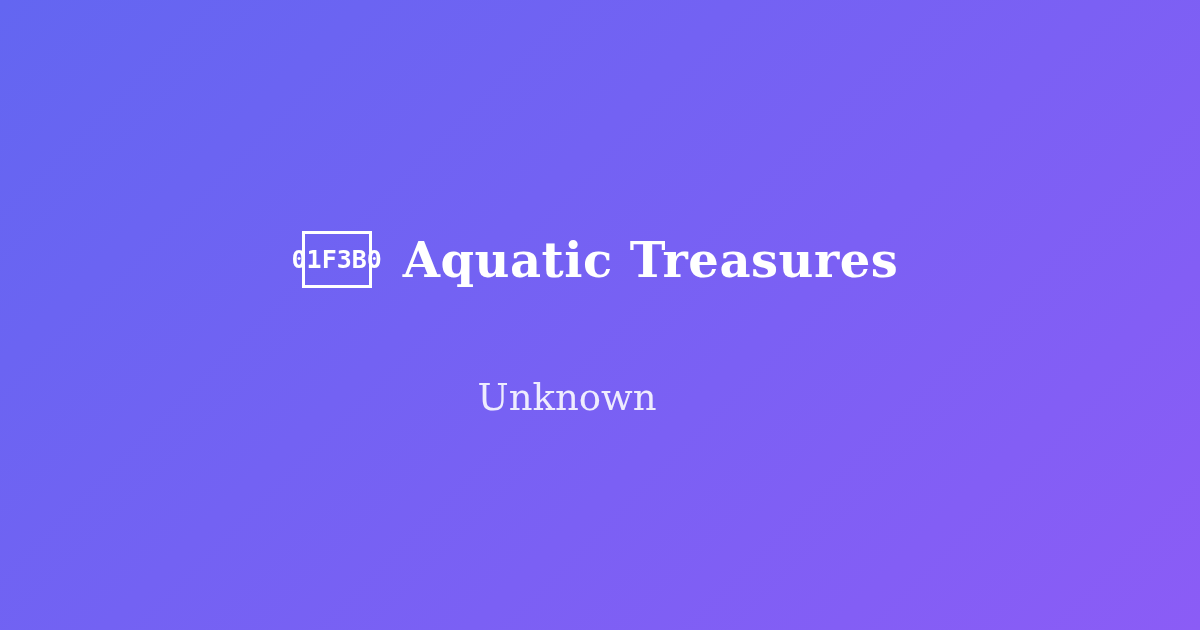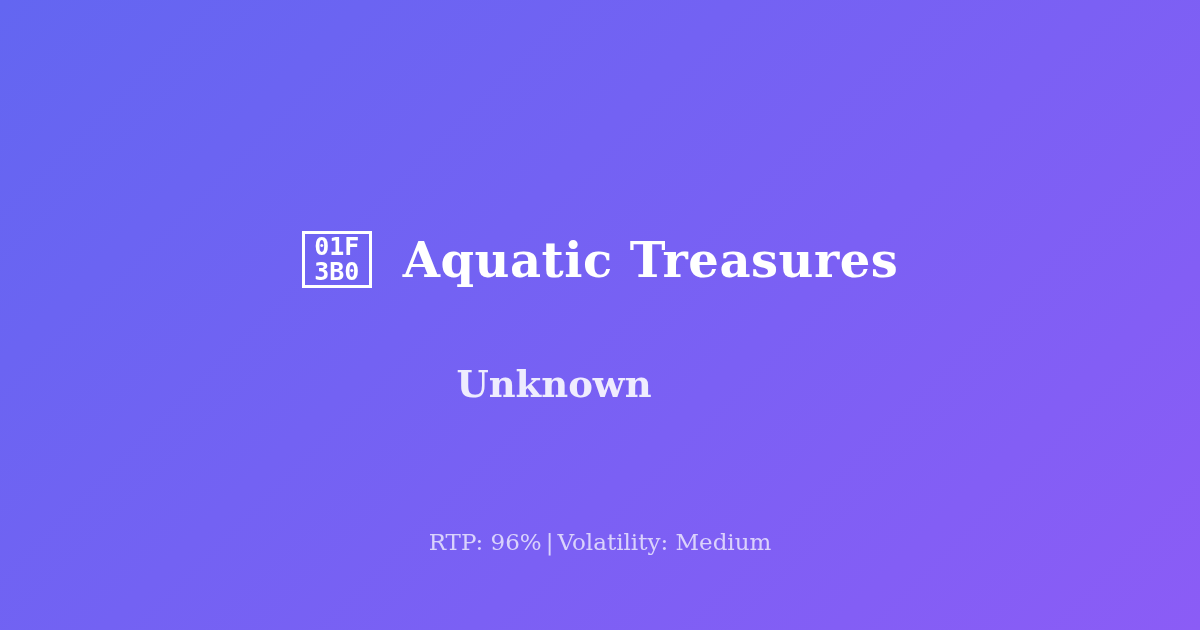--- a/index.html
+++ b/index.html
@@ -39,22 +39,23 @@
     white-space: nowrap;
   }
 
   
   .tofu-glyph {
     width: 70px;
     height: 57px;
     box-sizing: border-box;
     border: 3px solid #ffffff;
     display: flex;
-    flex-direction: column;
+    flex-direction: row;
     align-items: center;
+    justify-content: center;
     color: #ffffff;
     font-family: "DejaVu Sans Mono", "Liberation Mono", monospace;
     font-size: 25px;
     font-weight: bold;
     line-height: 25px;
     letter-spacing: 0px;
     flex: 0 0 auto;
   }
   .tofu-glyph .tofu-line {
     display: block;
@@ -72,24 +73,24 @@
 
   
   .provider {
     position: absolute;
     top: 366px;
     left: 0;
     width: 1108px;
     text-align: center;
     font-family: "DejaVu Serif", "Liberation Serif", serif;
     font-size: 37px;
-    font-weight: bold;
+    font-weight: normal;
     color: rgba(255, 255, 255, 0.88);
     line-height: 1;
-    margin: 0;
+    margin: 13px;
   }
 
   
   .stats-line {
     position: absolute;
     top: 528px;
     left: 0;
     width: 1200px;
     text-align: center;
     font-family: "DejaVu Serif", "Liberation Serif", serif;
@@ -115,17 +116,14 @@
       <span class="tofu-line">01F</span>
       <span class="tofu-line">3B0</span>
     </span>
 
     <h1 class="game-title">Aquatic Treasures</h1>
 
   </div>
 
   <div class="provider">Unknown</div>
 
-  <div class="stats-line">
-    <span>RTP: 96%</span><span class="stat-sep">|</span><span>Volatility: Medium</span>
-  </div>
 
 </div>
 
 </body></html>

